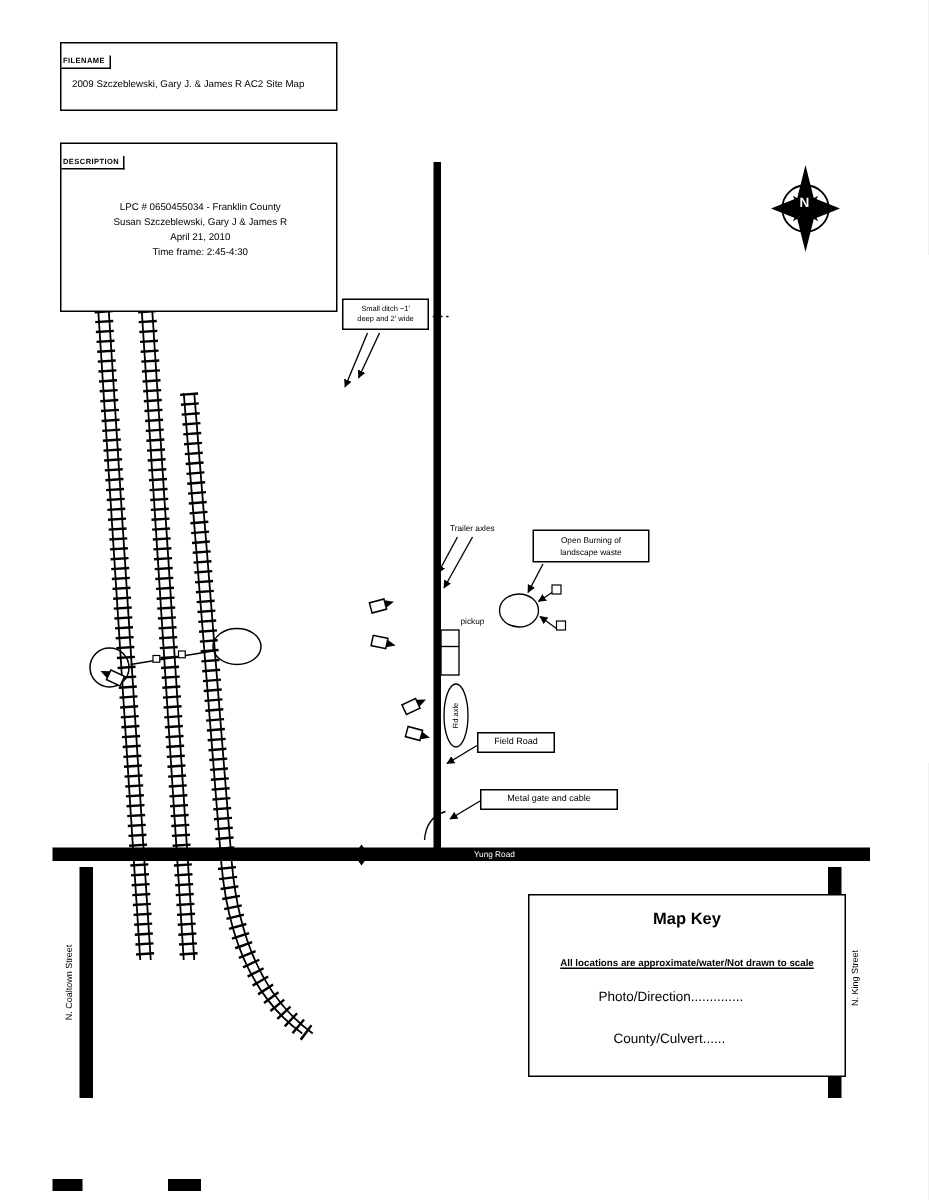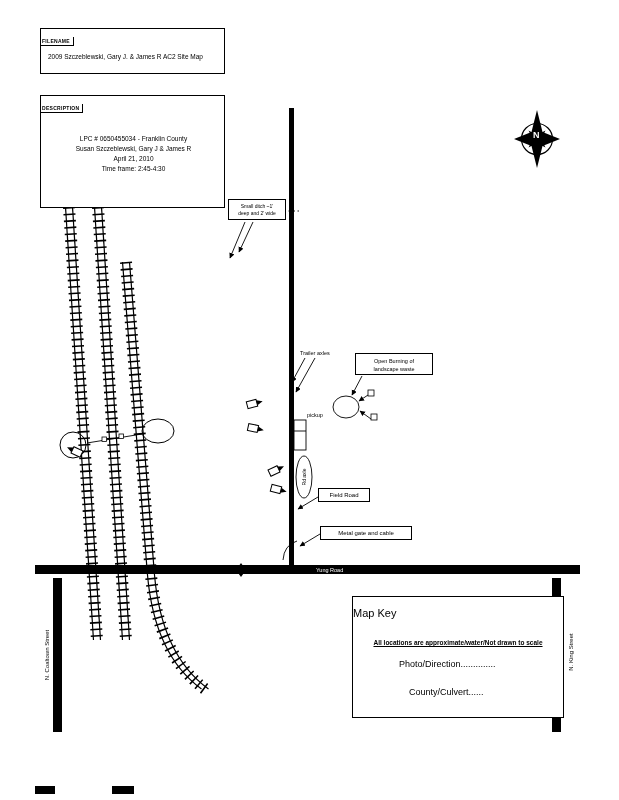--- a/index.html
+++ b/index.html
@@ -16,21 +16,21 @@
     border-bottom:0.5px solid #000;border-right:0.5px solid #000;padding:1px 3px 1px 1px;
   }
   .annbox{position:absolute;border:0.9px solid #000;background:#fff;box-sizing:border-box;
           text-align:center;}
   .small5{font-size:5px;line-height:7px;}
   .small55{font-size:5.5px;line-height:8px;}
   .small6{font-size:6px;}
   .vtext{position:absolute;white-space:nowrap;transform:translate(-50%,-50%) rotate(-90deg);}
   .center{text-align:center;}
   .keybox{position:absolute;border:1.2px solid #000;background:#fff;box-sizing:border-box;}
-  .keytitle{position:absolute;width:100%;font-size:11px;}
+  .keytitle{position:absolute;width:100%;text-align:center;font-size:11px;font-weight:bold;}
   .keynote{position:absolute;width:100%;text-align:center;font-size:6.5px;font-weight:bold;
            text-decoration:underline;}
   .keyrow{position:absolute;font-size:9px;}
   .white{color:#fff;}
 </style>
 </head>
 <body>
 
 <div class="page">
 

